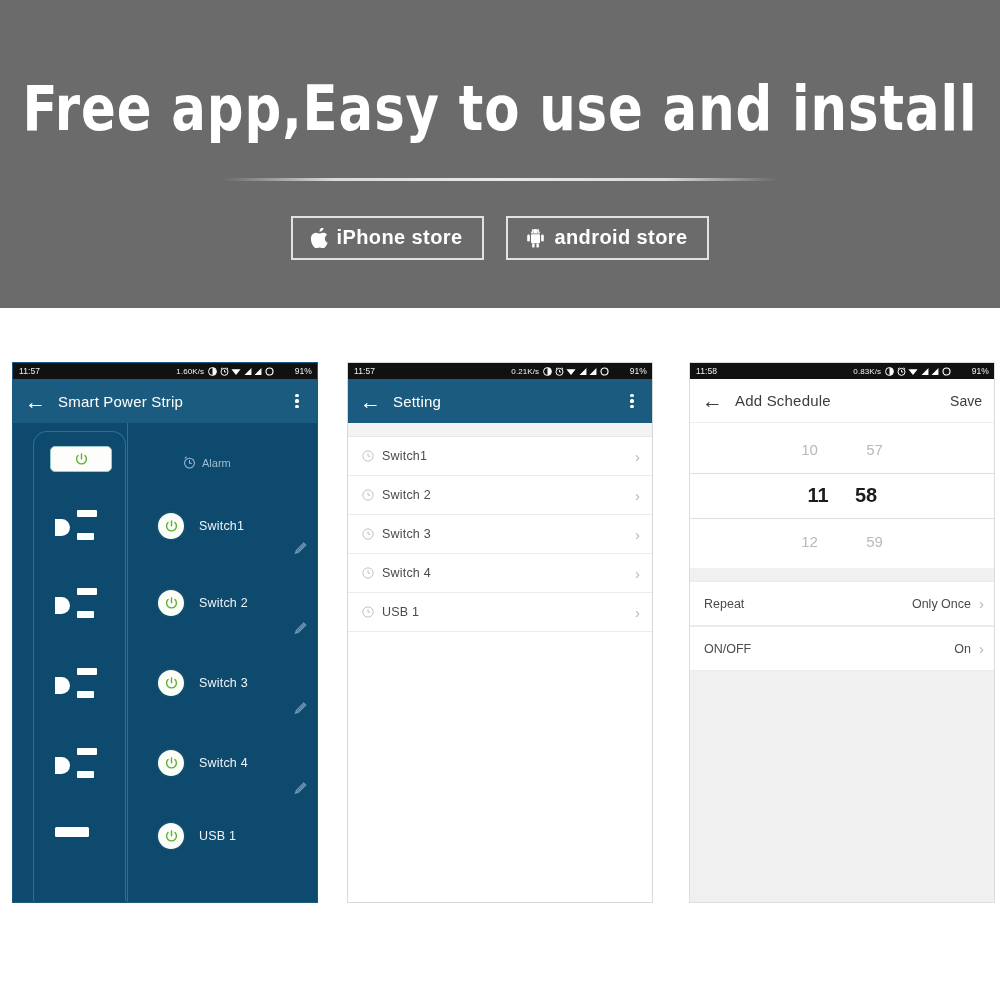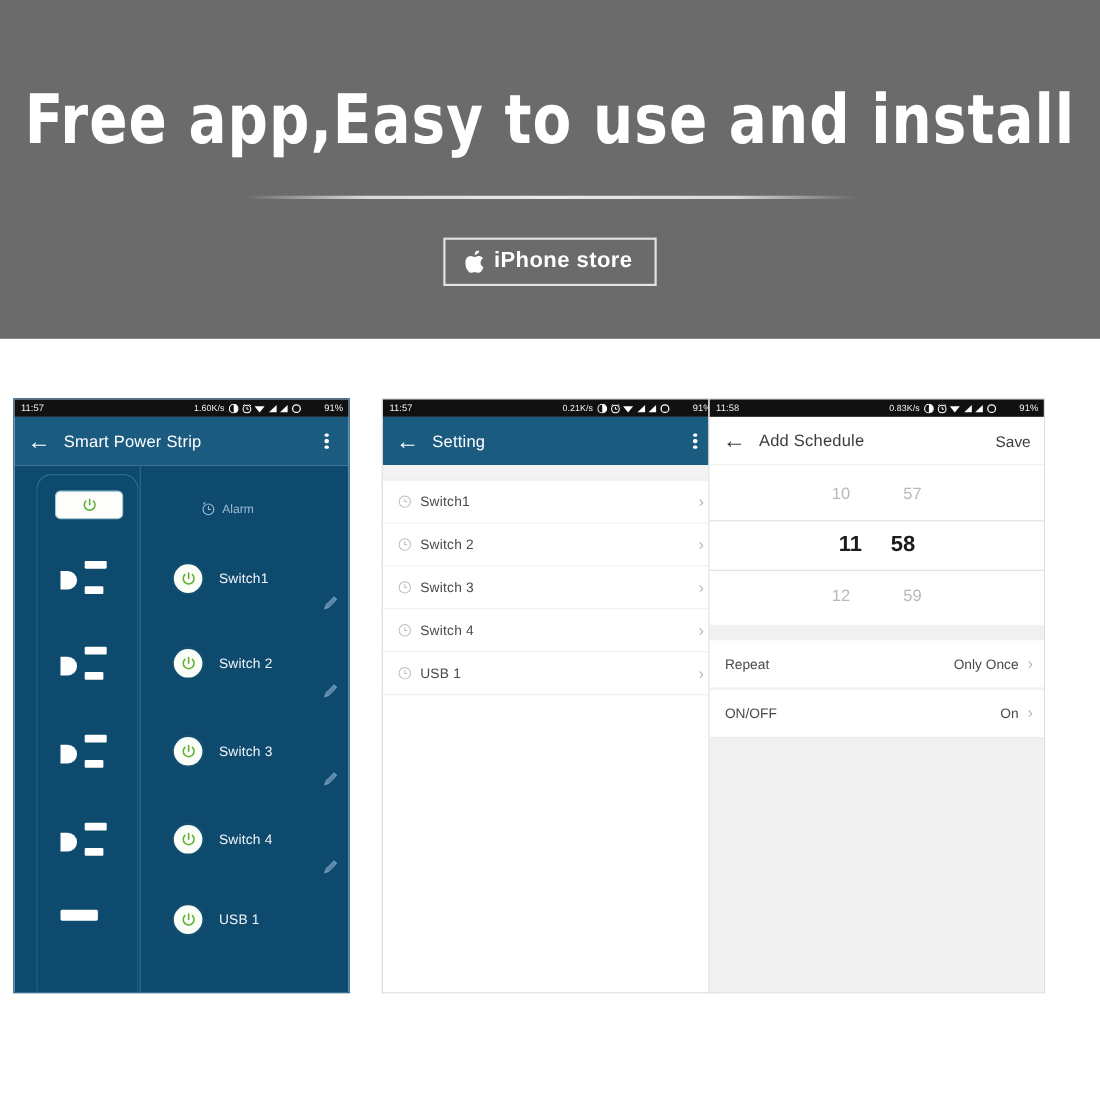--- a/index.html
+++ b/index.html
@@ -63,21 +63,21 @@
     position: absolute;
     width: 306px;
     height: 541px;
     top: 362px;
     background: #ffffff;
     border: 1px solid #d8d8d8;
     overflow: hidden;
   }
   #panel1 { left: 12px;  border-color: #1a5a82; }
   #panel2 { left: 347px; }
-  #panel3 { left: 644px; border-color: #dcdcdc; }
+  #panel3 { left: 689px; border-color: #dcdcdc; }
 
   .statusbar {
     height: 16px;
     background: #111112;
     color: #f2f2f2;
     font-size: 8.5px;
     display: flex;
     align-items: center;
     justify-content: space-between;
     padding: 0 5px 0 6px;
@@ -288,20 +288,37 @@
   <div class="hero-title">Free app,Easy to use and install</div>
   <div class="hero-divider"></div>
   <div class="store-row">
     <div class="store-btn">
       <span class="glyph">
         <svg width="17" height="20" viewBox="0 0 17 20">
             <path fill="#fff" d="M11.6 2.2c.7-.85 1.2-2.03 1.06-3.2-1.02.04-2.26.68-3 1.53-.66.75-1.25 1.95-1.09 3.1 1.14.09 2.3-.58 3.03-1.43zM13.9 10.6c-.03-2.6 2.12-3.85 2.22-3.91-1.21-1.77-3.1-2.01-3.77-2.04-1.6-.16-3.13.94-3.94.94-.82 0-2.07-.92-3.4-.9-1.75.03-3.36 1.02-4.26 2.58-1.82 3.15-.47 7.82 1.3 10.38.86 1.25 1.89 2.66 3.24 2.61 1.3-.05 1.79-.84 3.36-.84 1.57 0 2.01.84 3.38.81 1.4-.02 2.28-1.27 3.13-2.53.99-1.45 1.39-2.86 1.42-2.93-.03-.01-2.72-1.05-2.75-4.15z"></path>
           </svg>
       </span>
       <span>iPhone store</span>
+    </div>
+    <div class="store-btn">
+      <span class="glyph">
+        <svg width="19" height="20" viewBox="0 0 19 20">
+          <rect x="5" y="6.2" width="9" height="9" rx="1" fill="#fff"></rect>
+          <rect x="1.2" y="6.6" width="2.7" height="7" rx="1.35" fill="#fff"></rect>
+          <rect x="15.1" y="6.6" width="2.7" height="7" rx="1.35" fill="#fff"></rect>
+          <rect x="6.1" y="15.3" width="2.5" height="4.3" rx="1.2" fill="#fff"></rect>
+          <rect x="10.4" y="15.3" width="2.5" height="4.3" rx="1.2" fill="#fff"></rect>
+          <path d="M5 5.6a4.5 4.5 0 0 1 9 0z" fill="#fff"></path>
+          <line x1="6.2" y1="1.1" x2="7.3" y2="3.1" stroke="#fff" stroke-width="0.9"></line>
+          <line x1="12.8" y1="1.1" x2="11.7" y2="3.1" stroke="#fff" stroke-width="0.9"></line>
+          <circle cx="7.4" cy="4" r="0.62" fill="#6b6b6b"></circle>
+          <circle cx="11.6" cy="4" r="0.62" fill="#6b6b6b"></circle>
+        </svg>
+      </span>
+      <span>android store</span>
     </div>
   </div>
 </div>
 
 <div class="panel" id="panel1">
 
   <div class="statusbar">
     <span>11:57</span>
     <span class="sb-right">
       <span class="sb-speed">1.60K/s</span>

